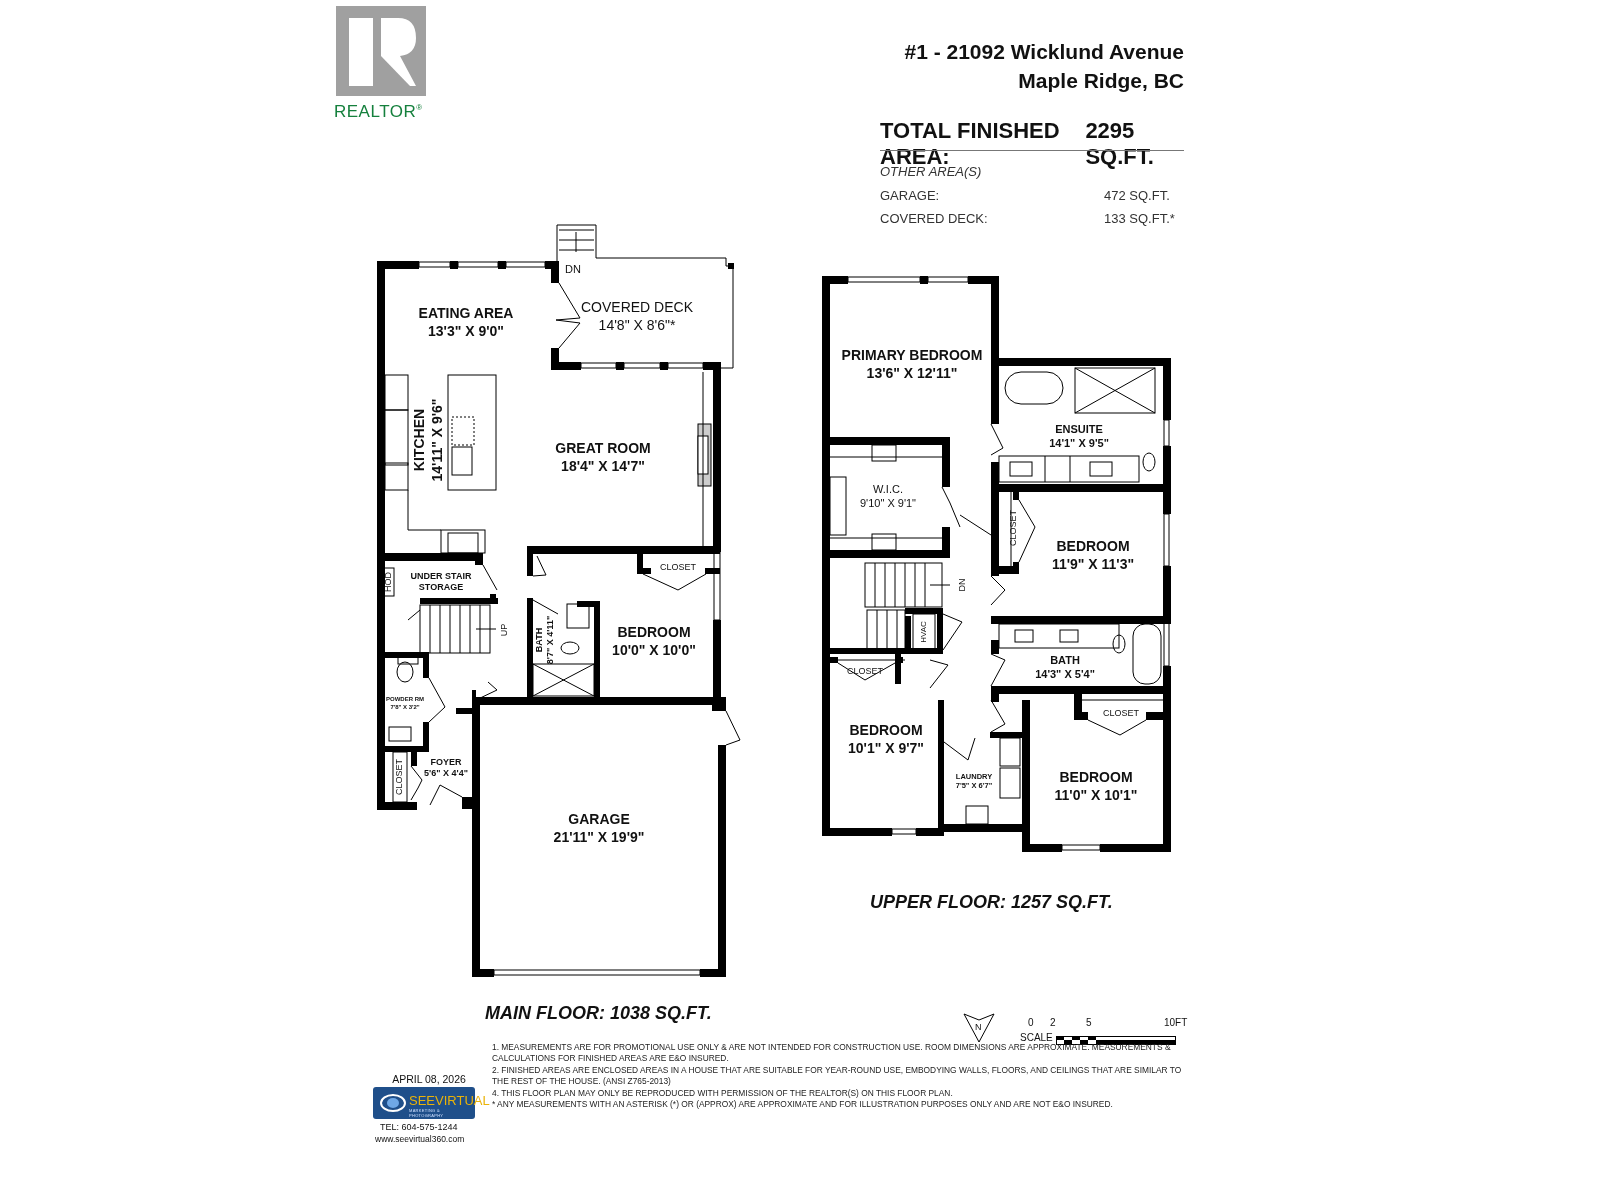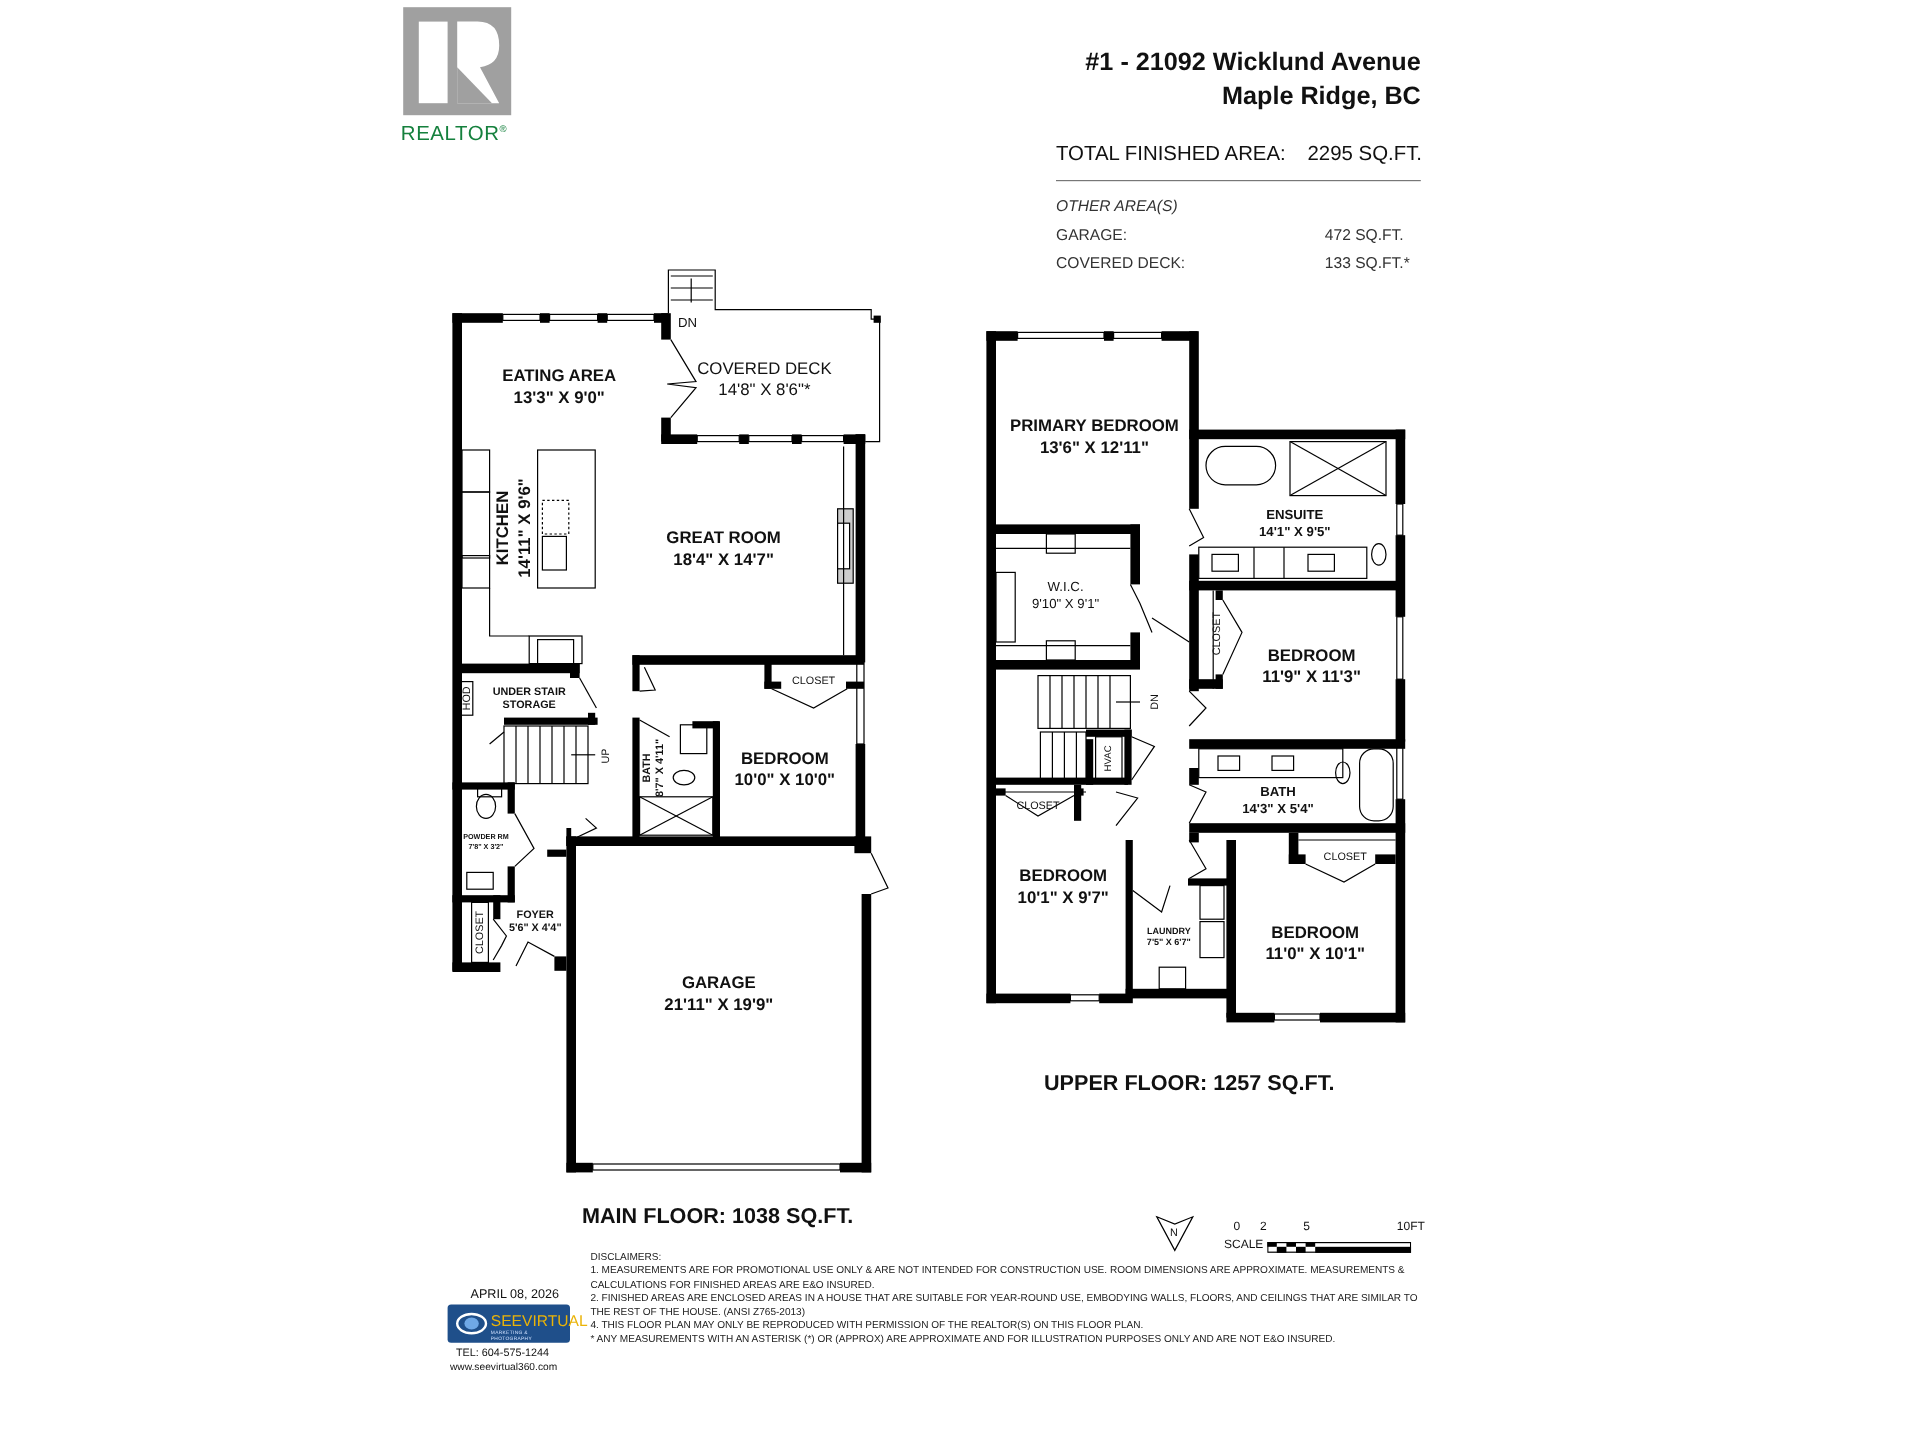--- a/index.html
+++ b/index.html
@@ -3,25 +3,25 @@
 <meta charset="utf-8">
 <style>
   html,body{margin:0;padding:0;background:#fff;}
   body{width:1600px;height:1200px;position:relative;overflow:hidden;font-family:"Liberation Sans",sans-serif;color:#111;}
   .abs{position:absolute;}
   .realtor-logo{left:334px;top:6px;width:96px;height:120px;}
   .realtor-box{position:absolute;left:2px;top:0;width:90px;height:90px;background:#a0a0a0;}
   .realtor-word{position:absolute;left:0;top:96px;font-size:17px;color:#15803d;letter-spacing:0.5px;}
   .addr1{right:416px;top:40px;font-size:21px;font-weight:bold;text-align:right;white-space:nowrap;}
   .addr2{right:416px;top:69px;font-size:21px;font-weight:bold;text-align:right;white-space:nowrap;}
-  .total{left:880px;top:118px;width:305px;font-size:17px;font-weight:normal;display:flex;justify-content:space-between;}
+  .total{left:880px;top:118px;width:305px;font-size:22px;font-weight:bold;display:flex;justify-content:space-between;}
   .rule{left:880px;top:150px;width:304px;height:1px;background:#777;}
   .other-h{left:880px;top:164px;font-size:13px;font-style:italic;color:#333;}
   .other-row{left:880px;width:302px;font-size:13px;color:#333;display:flex;justify-content:space-between;}
-  .floor-title{font-size:18px;font-weight:bold;}
+  .floor-title{font-size:18px;font-weight:bold;font-style:italic;}
   .plan{left:0;top:0;width:1600px;height:1200px;}
   .rl{position:absolute;text-align:center;transform:translate(-50%,-50%);white-space:nowrap;line-height:1.25;}
   .rl .n{font-weight:bold;}
   .rl.b{font-size:14px;}
   .rl.s{font-size:9px;}
   .rl.m{font-size:11px;}
   .rl.thin .n{font-weight:normal;}
   .vert{transform:translate(-50%,-50%) rotate(-90deg);}
   .disc{left:492px;top:1042px;width:700px;font-size:8.4px;color:#222;line-height:11.4px;}
   .date{left:386px;top:1073px;width:86px;font-size:10.5px;text-align:center;}
@@ -428,18 +428,17 @@
     <ellipse cx="14" cy="12" rx="12" ry="8" fill="none" stroke="#fff" stroke-width="2"></ellipse>
     <ellipse cx="14" cy="12" rx="6" ry="5" fill="#6fa8e6"></ellipse>
   </svg>
   <span class="seev-word">SEEVIRTUAL</span>
   <span class="seev-sub">MARKETING &amp; PHOTOGRAPHY</span>
 </div>
 <div class="abs tel">TEL: 604-575-1244</div>
 <div class="abs web">www.seevirtual360.com</div>
 
 <div class="abs disc">
-  <div>DISCLAIMERS:</div>
   <div>1. MEASUREMENTS ARE FOR PROMOTIONAL USE ONLY &amp; ARE NOT INTENDED FOR CONSTRUCTION USE. ROOM DIMENSIONS ARE APPROXIMATE. MEASUREMENTS &amp; CALCULATIONS FOR FINISHED AREAS ARE E&amp;O INSURED.</div>
   <div>2. FINISHED AREAS ARE ENCLOSED AREAS IN A HOUSE THAT ARE SUITABLE FOR YEAR-ROUND USE, EMBODYING WALLS, FLOORS, AND CEILINGS THAT ARE SIMILAR TO THE REST OF THE HOUSE. (ANSI Z765-2013)</div>
   <div>4. THIS FLOOR PLAN MAY ONLY BE REPRODUCED WITH PERMISSION OF THE REALTOR(S) ON THIS FLOOR PLAN.</div>
   <div>* ANY MEASUREMENTS WITH AN ASTERISK (*) OR (APPROX) ARE APPROXIMATE AND FOR ILLUSTRATION PURPOSES ONLY AND ARE NOT E&amp;O INSURED.</div>
 </div>
 
 </body></html>

